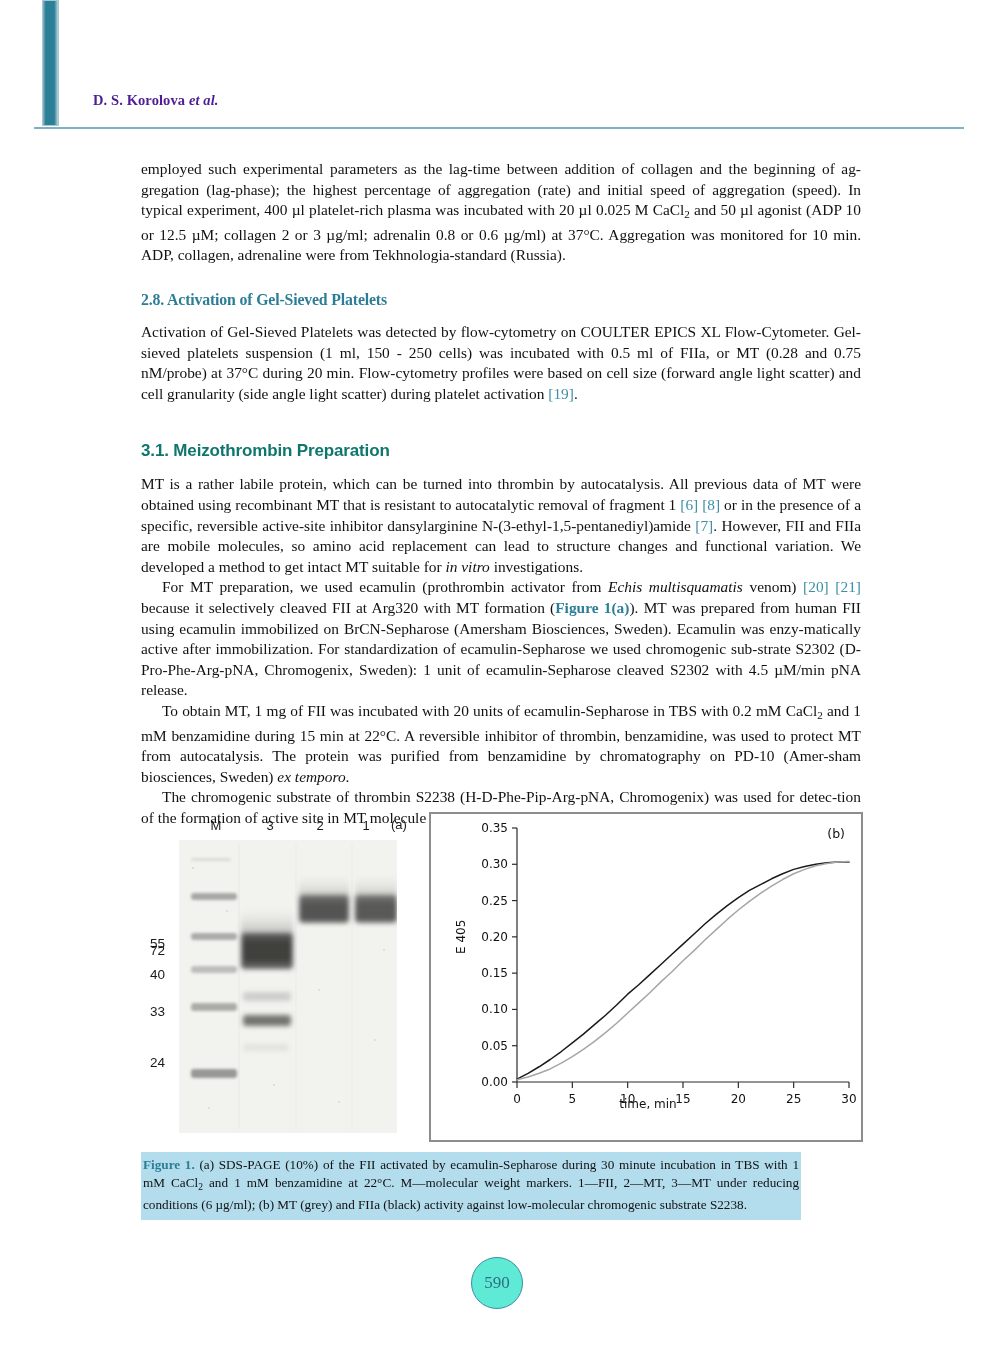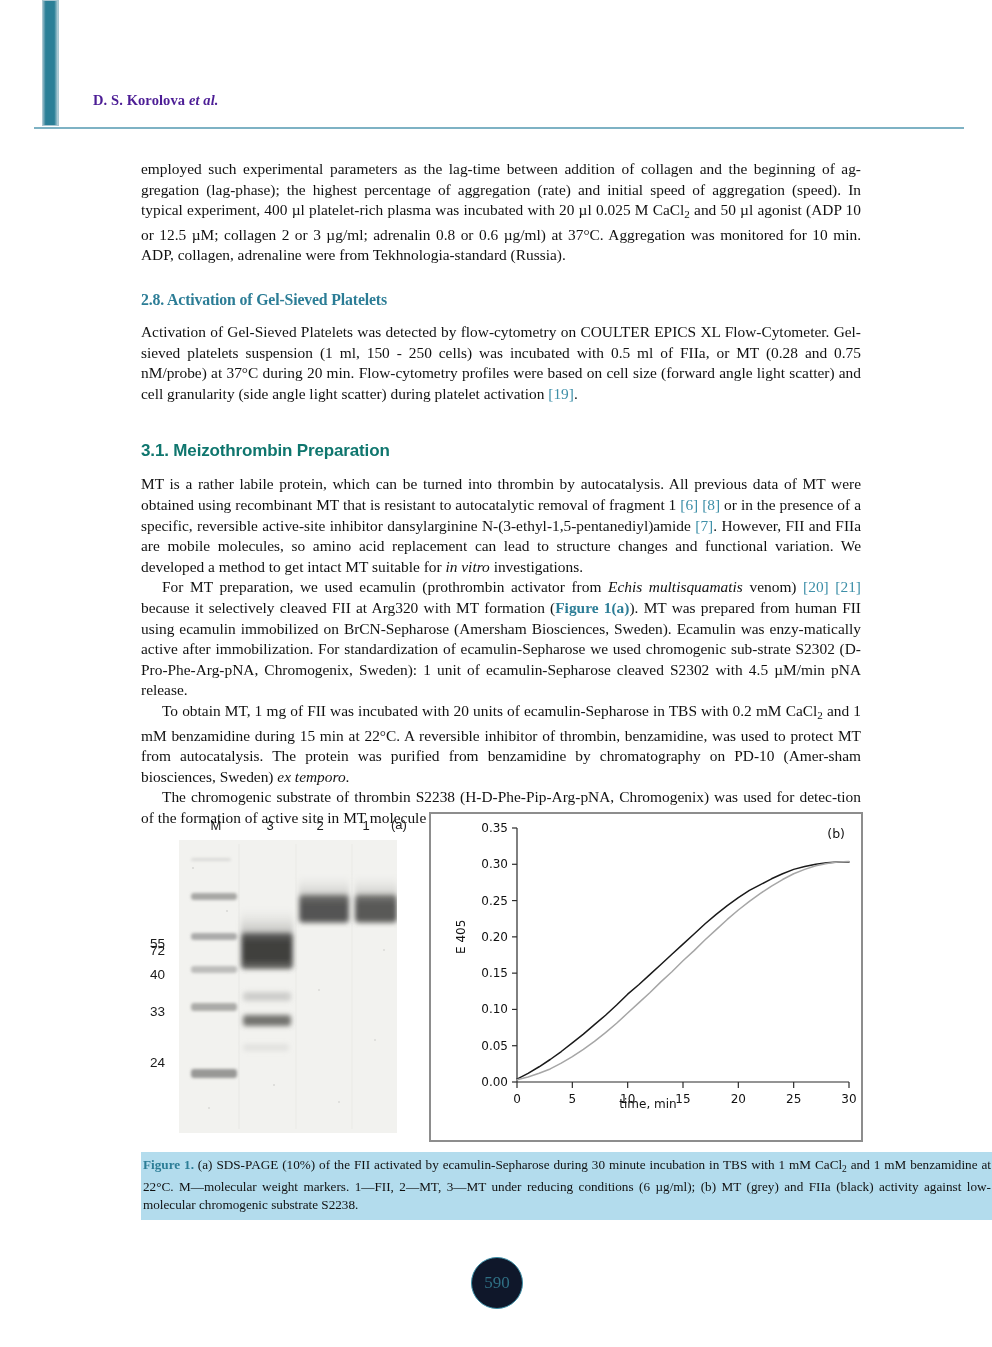--- a/index.html
+++ b/index.html
@@ -193,21 +193,21 @@
     font-family: "DejaVu Sans", "Liberation Sans", sans-serif;
     font-size: 12px;
     fill: #111;
   }
 
   
   #figure-caption {
     position: absolute;
     left: 141px;
     top: 1152px;
-    width: 852px;
+    width: 660px;
     background: #b3dced;
     padding: 4px 2px 5px 2px;
     box-sizing: border-box;
     font-size: 13.2px;
     line-height: 18.4px;
     text-align: justify;
     color: #111;
   }
   #figure-caption .figlabel {
     color: #2c7d96;
@@ -215,21 +215,21 @@
   }
 
   
   #page-number-badge {
     position: absolute;
     left: 471px;
     top: 1257px;
     width: 52px;
     height: 52px;
     border-radius: 50%;
-    background: #0f172a;
+    background: #5eead4;
     border: 1.5px solid #3c8ea6;
     box-sizing: border-box;
     display: flex;
     align-items: center;
     justify-content: center;
     font-family: "Liberation Serif", "DejaVu Serif", serif;
     font-size: 17px;
     color: #2f6f84;
   }
 </style>

